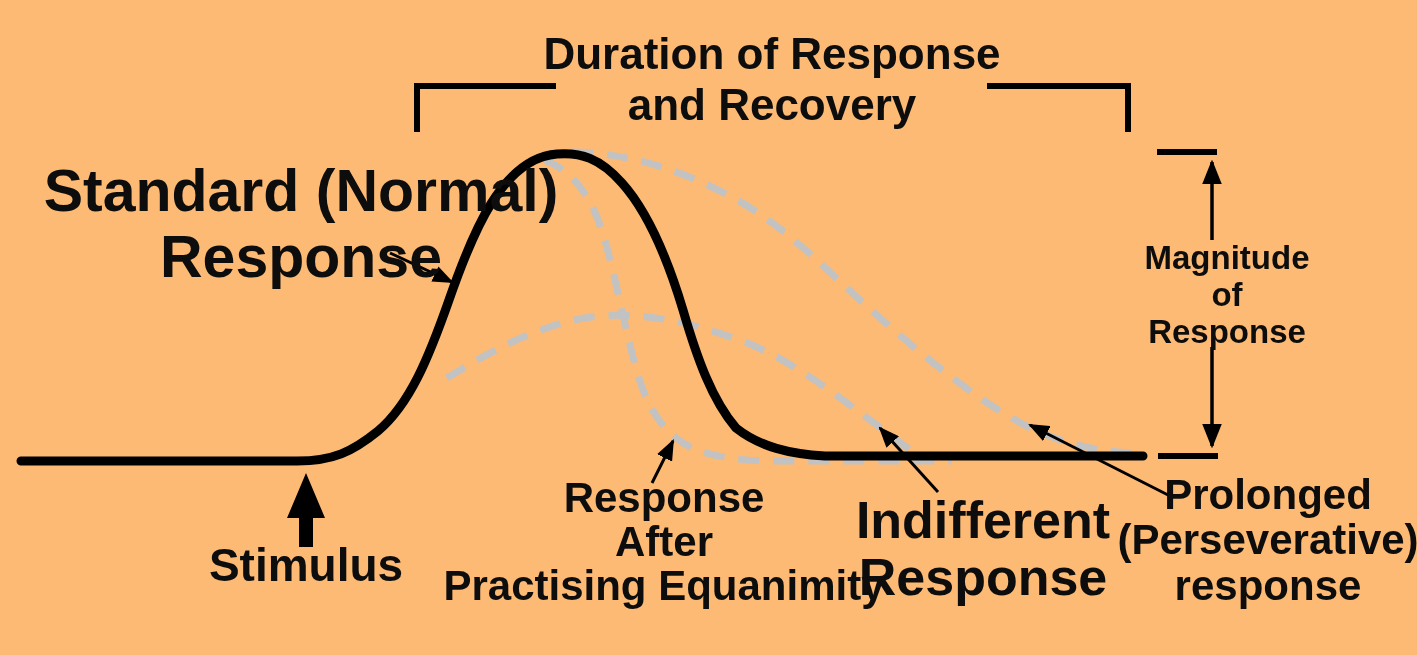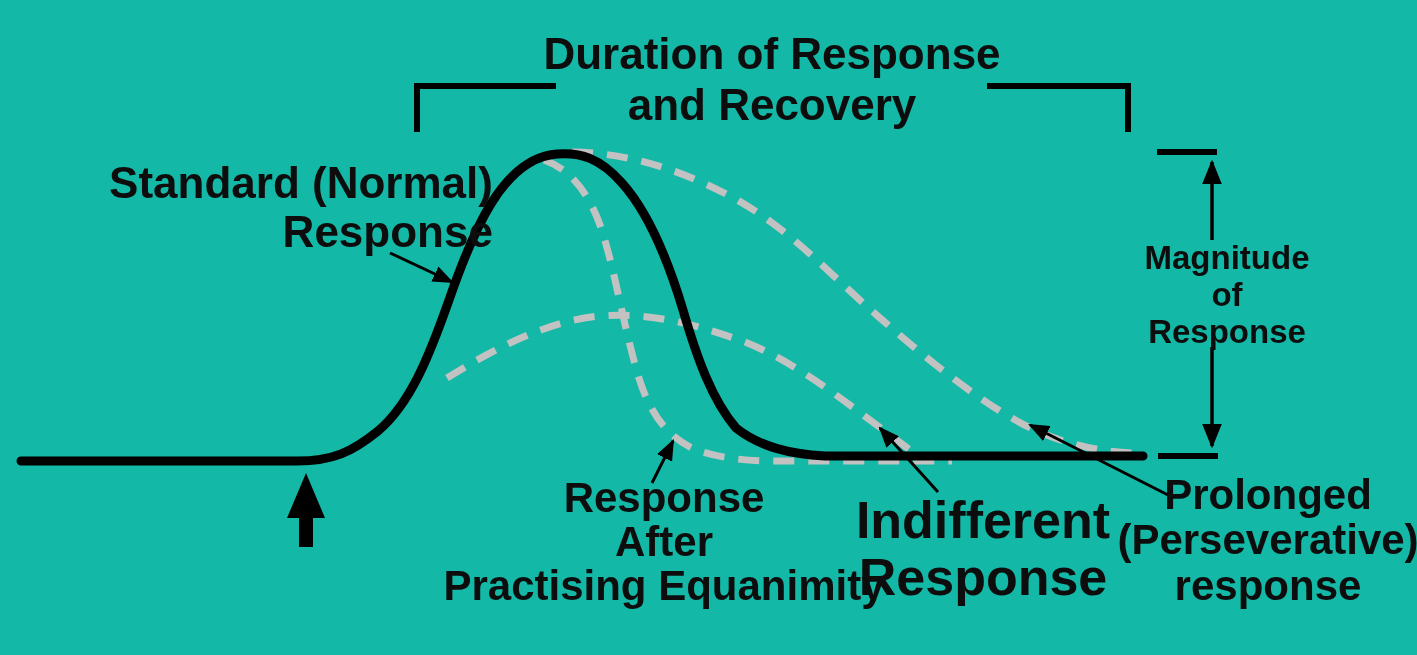--- a/index.html
+++ b/index.html
@@ -1,34 +1,34 @@
 <!DOCTYPE html>
 <html><head>
 <meta charset="utf-8">
 <style>
   html,body{margin:0;padding:0;background:#ffffff;}
   .stage{
     position:relative;
     width:1417px;height:655px;
-    background:#14b8a6;
+    background:#fdba74;
     font-family:"Liberation Sans", sans-serif;
     overflow:hidden;
   }
   .stage svg{position:absolute;left:0;top:0;}
   .lbl{
     position:absolute;
     color:#0d0d0d;
     font-weight:600;
     text-align:center;
     white-space:pre-line;
     transform:translateX(-50%);
     line-height:1.1;
   }
   .lbl-title       {left:772px; top:28px;  font-size:44px; line-height:1.16;}
-  .lbl-standard    {left:301px; top:158px; font-size:44px; line-height:1.12;text-align:right;}
+  .lbl-standard    {left:301px; top:158px; font-size:59px; line-height:1.12;}
   .lbl-stimulus    {left:306px; top:540px; font-size:46px;}
   .lbl-equanimity  {left:664px; top:476px; font-size:42px; line-height:1.05;}
   .lbl-indifferent {left:983px; top:492px; font-size:52px; line-height:1.1;}
   .lbl-prolonged   {left:1268px;top:472px; font-size:42px; line-height:1.08;}
   .lbl-magnitude   {left:1227px;top:240px; font-size:33px; line-height:1.12;}
 </style>
 </head>
 <body>
 
 <div class="stage">
@@ -79,20 +79,21 @@
 
     <path d="M 306 473 L 325 518 L 313 518 L 313 547 L 299 547 L 299 518 L 287 518 Z" fill="#000000"></path>
   </svg>
 
   <div class="lbl lbl-title">Duration of Response
 and Recovery</div>
 
   <div class="lbl lbl-standard">Standard (Normal)
 Response</div>
 
+  <div class="lbl lbl-stimulus">Stimulus</div>
 
   <div class="lbl lbl-equanimity">Response
 After
 Practising Equanimity</div>
 
   <div class="lbl lbl-indifferent">Indifferent
 Response</div>
 
   <div class="lbl lbl-prolonged">Prolonged
 (Perseverative)

